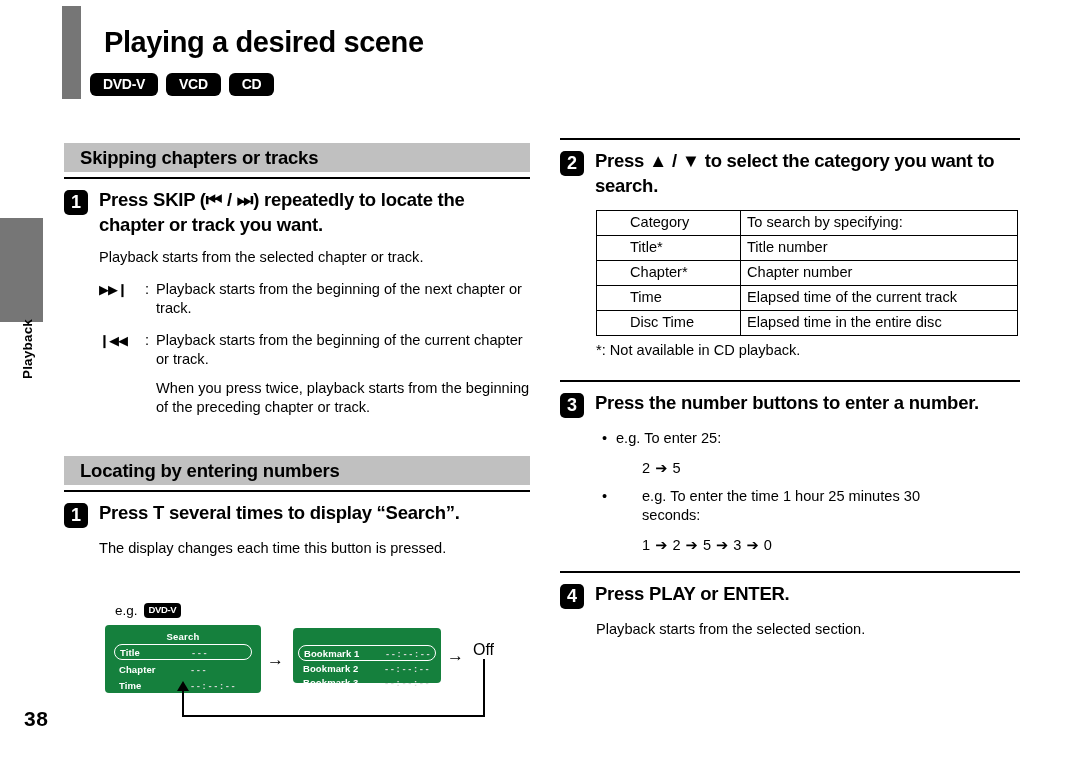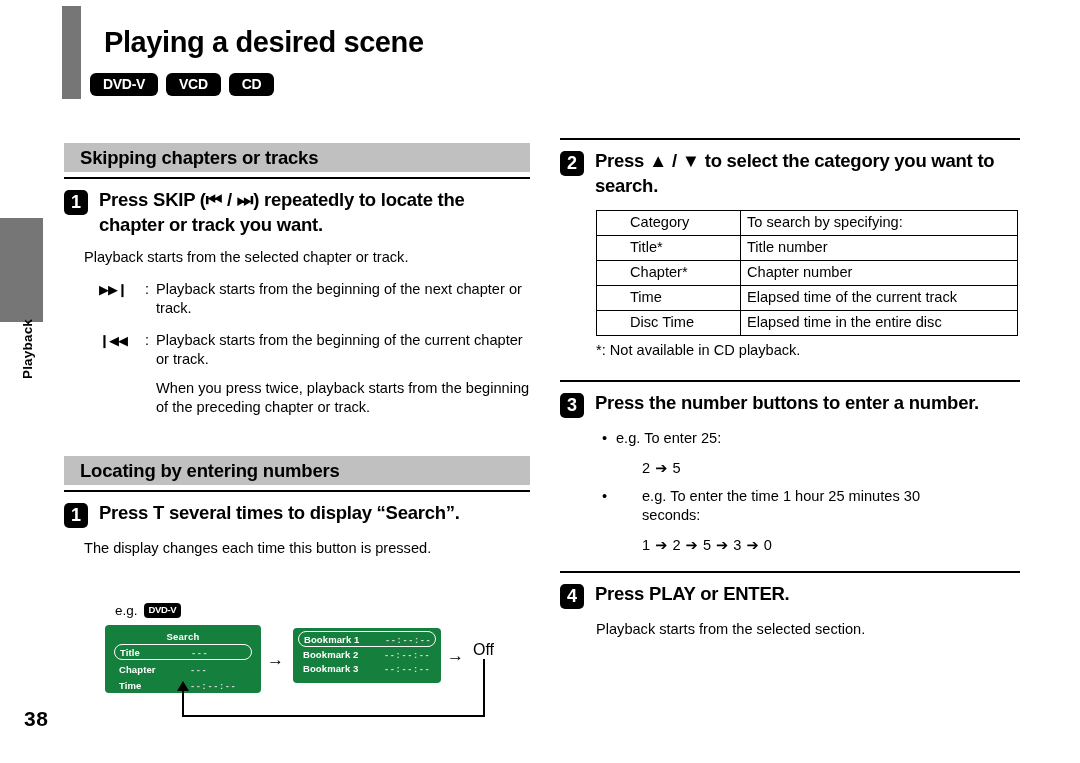--- a/index.html
+++ b/index.html
@@ -148,21 +148,21 @@
     font-size: 18.5px;
     font-weight: bold;
     line-height: 1.33;
     letter-spacing: -0.25px;
   }
 
   
   .body-text {
     font-size: 14.6px;
     line-height: 1.34;
-    margin-left: 20px;
+    margin-left: 35px;
     margin-top: 11px;
   }
   .body-text.rt {
     margin-left: 36px;
   }
 
   
   .def-row {
     display: flex;
     margin-left: 35px;
@@ -300,21 +300,21 @@
     height: 16px;
   }
   .osd-row .lbl { flex: 0 0 auto; width: 72px; }
   .osd-row .val { flex: 1 1 auto; color: #d8d8d8; letter-spacing: 0px; }
 
   .osd-bookmark {
     left: 193px;
     top: 25px;
     width: 148px;
     height: 55px;
-    padding-top: 3px;
+    padding-top: 17px;
     box-sizing: border-box;
   }
   .osd-bookmark .osd-row { margin: 0 5px; }
   .osd-bookmark .osd-row.highlight { margin: 0 5px; }
   .osd-bookmark .lbl { width: 82px; }
 
   .arrow-glyph {
     position: absolute;
     font-size: 17px;
     line-height: 1;

